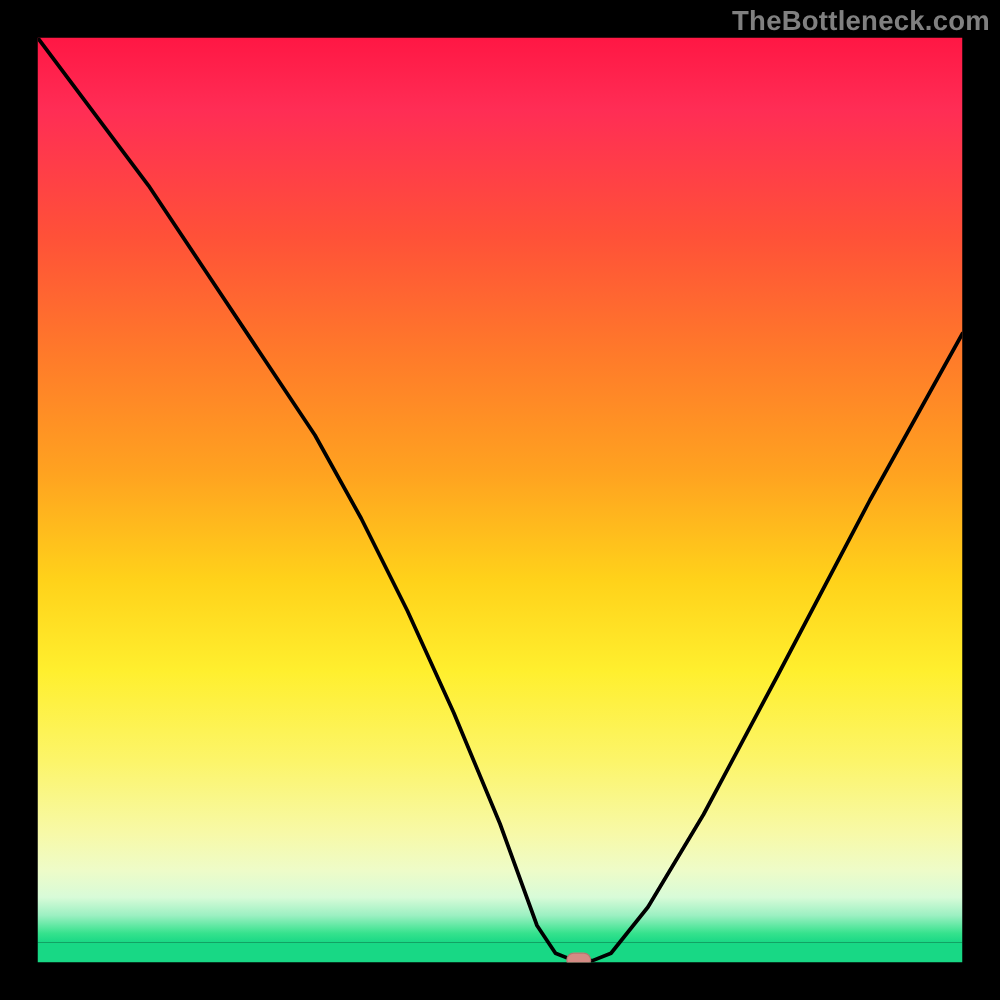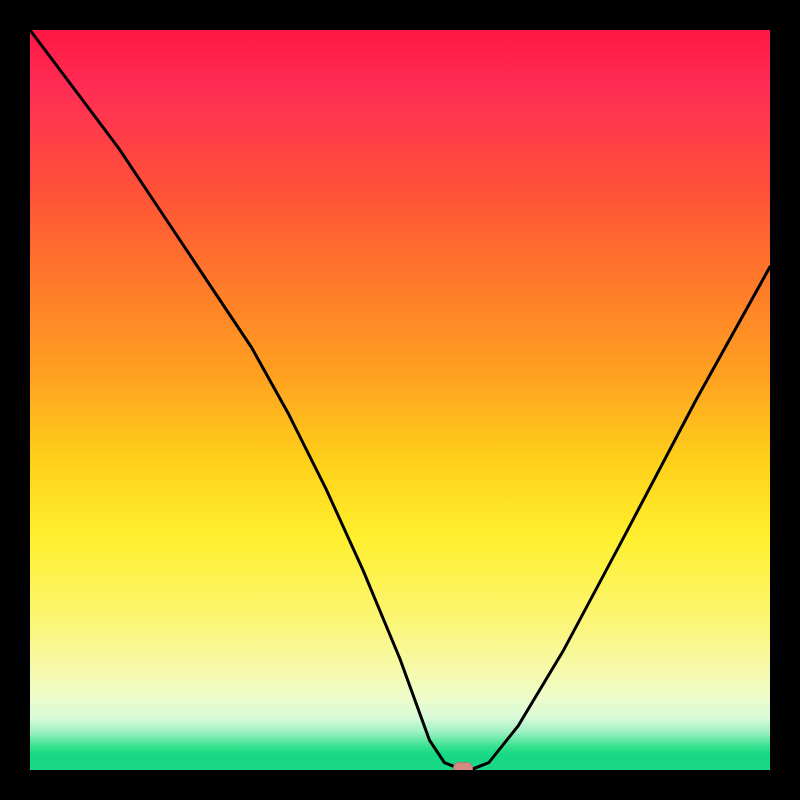--- a/index.html
+++ b/index.html
@@ -32,13 +32,14 @@
 
 <div class="frame">
   <div class="plot">
     <div class="gradient"></div>
     <div class="greenband"></div>
     <svg class="curve" viewBox="0 0 740 740" preserveAspectRatio="none">
       <path id="curve-path" fill="none" stroke="#000" stroke-width="3" stroke-linejoin="round" stroke-linecap="round" d="M0.0 0.0 L44.4 59.2 L88.8 118.4 L133.2 185.0 L177.6 251.6 L222.0 318.2 L259.0 384.8 L296.0 458.8 L333.0 540.2 L370.0 629.0 L399.6 710.4 L414.4 732.6 L429.2 738.5 L444.0 738.5 L458.8 732.6 L488.4 695.6 L532.8 621.6 L592.0 510.6 L666.0 370.0 L740.0 236.8 "></path>
     </svg>
     <div id="marker" class="marker" style="left: 422.9px; top: 731.78px;"></div>
   </div>
+  <div class="watermark">TheBottleneck.com</div>
 </div>
 
 </body></html>

